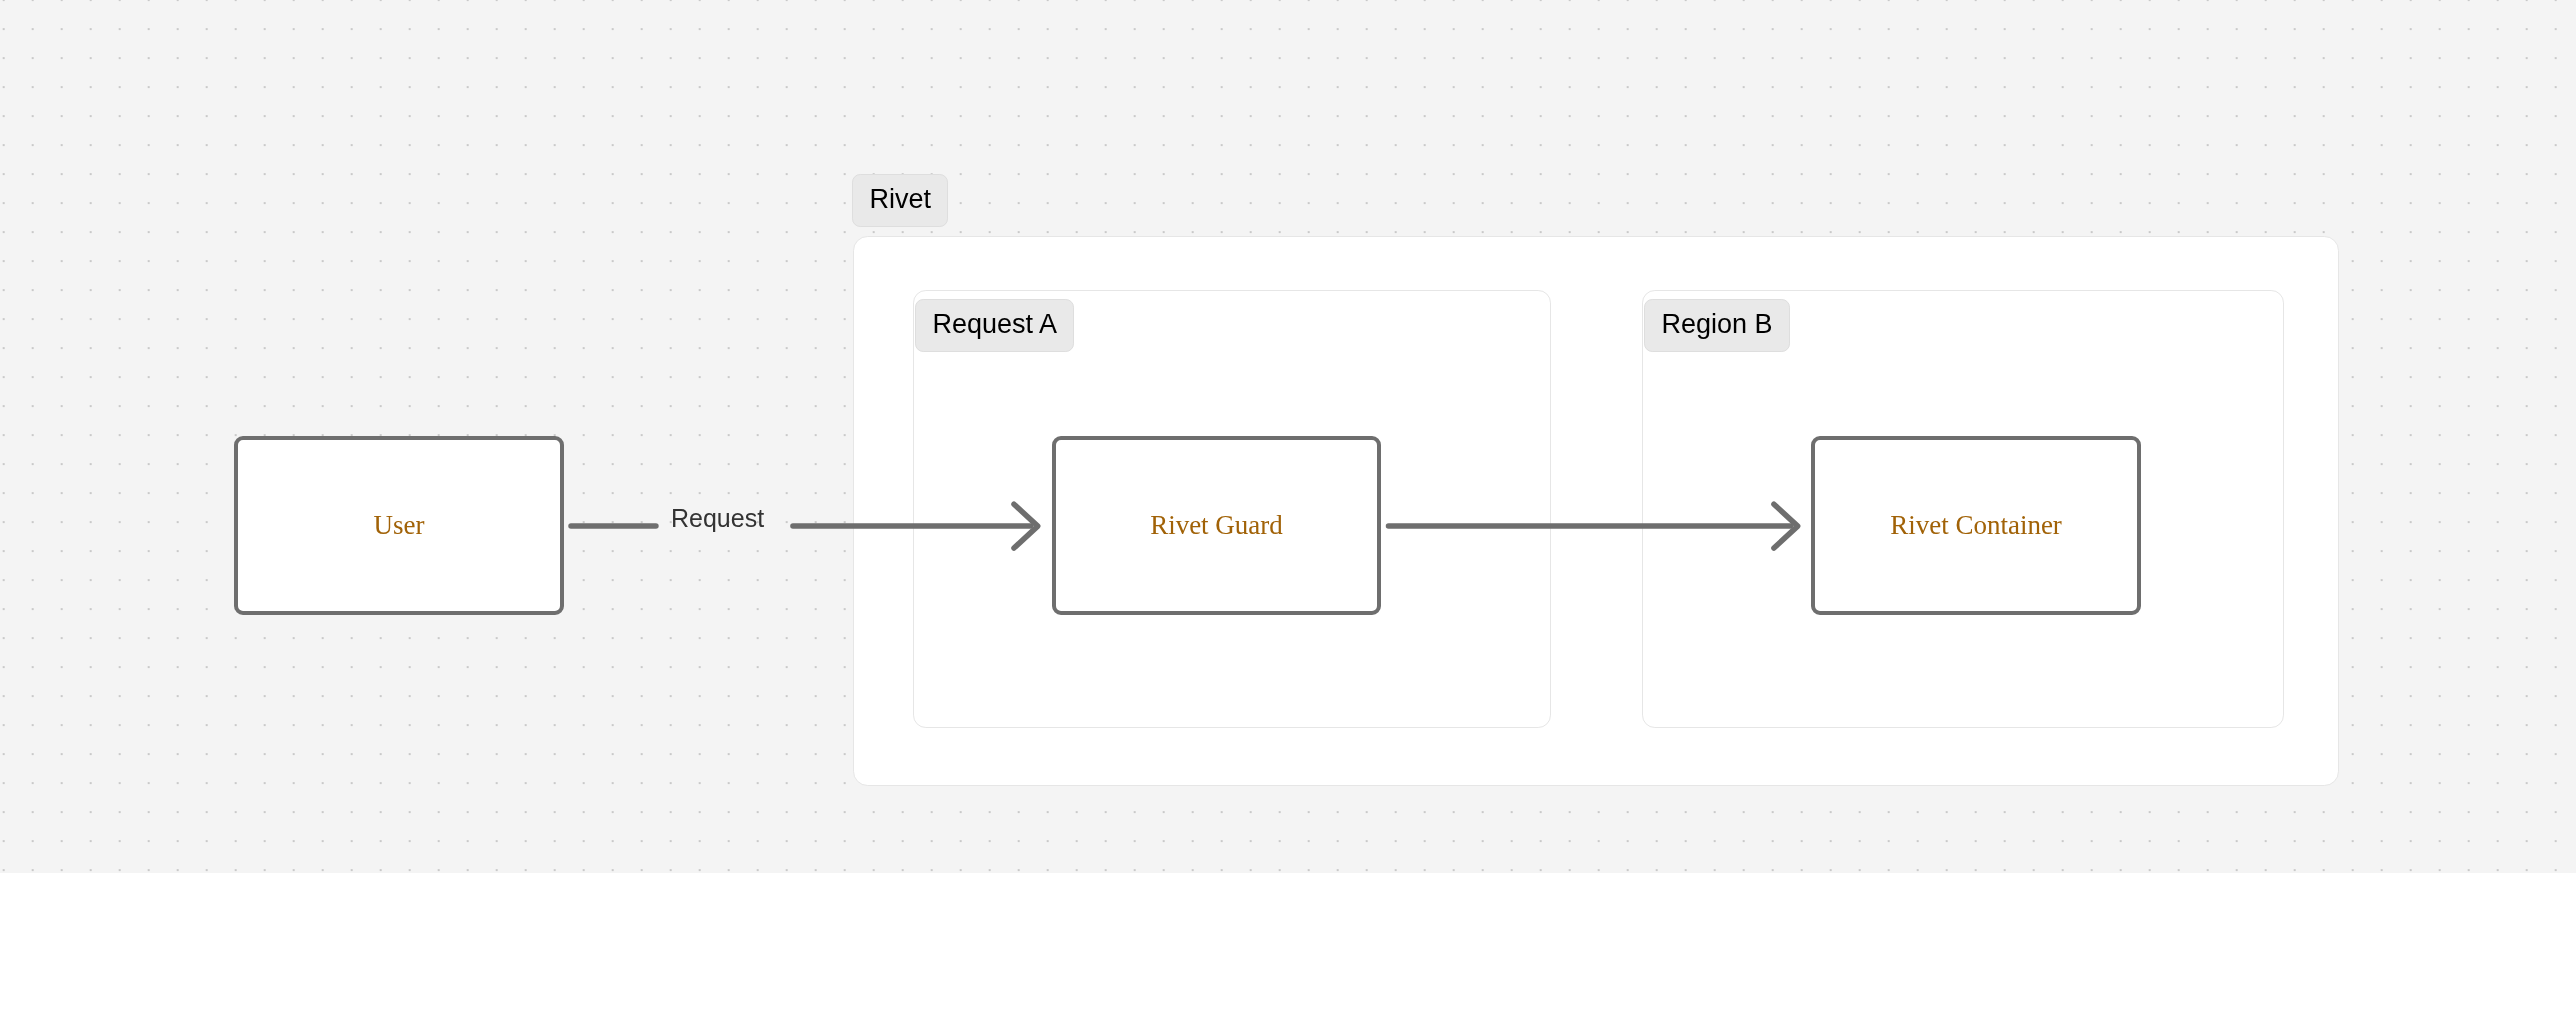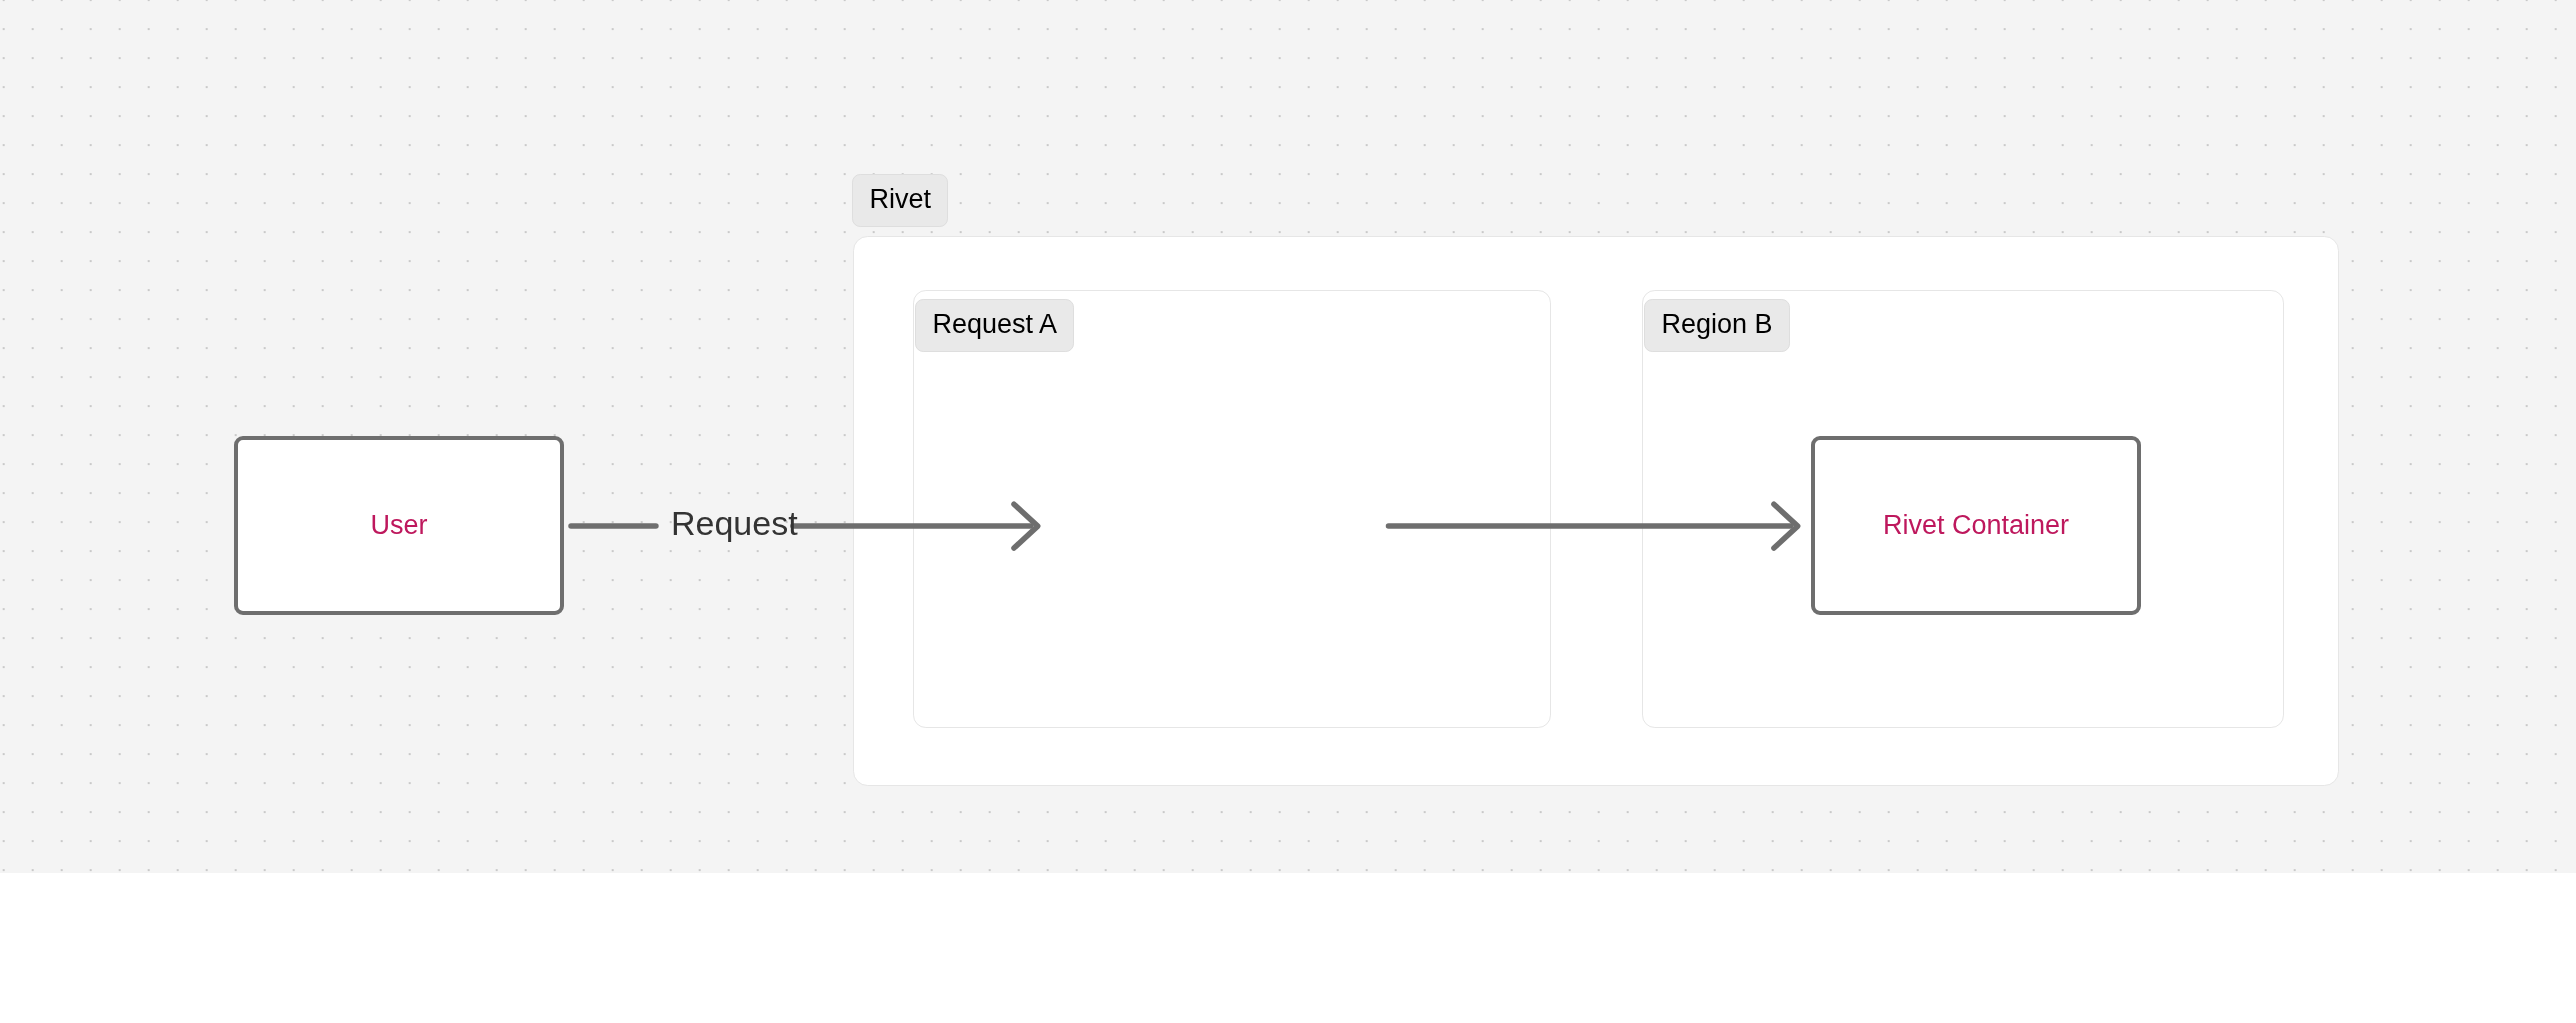--- a/index.html
+++ b/index.html
@@ -70,45 +70,46 @@
     position: absolute;
     top: 436px;
     height: 179px;
     background: #ffffff;
     border: 4.6px solid #6e6e6e;
     border-radius: 9px;
     box-sizing: border-box;
     display: flex;
     align-items: center;
     justify-content: center;
-    color: #be185d;
+    color: #a16207;
     font-size: 27px;
     line-height: 1;
     white-space: nowrap;
+    font-family: Liberation Serif, serif;
   }
   .node.node-user       { left: 234px;  width: 330px; }
   .node.node-guard      { left: 1052px; width: 329px; }
   .node.node-container  { left: 1811px; width: 330px; }
 
   
   #edge-layer {
     position: absolute;
     left: 0;
     top: 0;
     width: 2576px;
     height: 1023px;
     pointer-events: none;
     overflow: visible;
   }
 
   .edge-label {
     position: absolute;
     top: 506px;
     color: #333333;
-    font-size: 34px;
+    font-size: 25px;
     line-height: 1;
     white-space: nowrap;
     background: transparent;
   }
   .edge-label.lbl-request { left: 671px; }
 </style>
 </head>
 <body>
 
 <div id="canvas">
@@ -136,19 +137,22 @@
       <polyline points="1942,552 1968,576 1942,600"></polyline>
     </g>
   </svg>
 
   <div class="edge-label lbl-request">Request</div>
 
   <div class="node node-user">
     <span>User</span>
   </div>
 
+  <div class="node node-guard">
+    <span>Rivet Guard</span>
+  </div>
 
   <div class="node node-container">
     <span>Rivet Container</span>
   </div>
 
 </div>
 
 
 </body></html>

